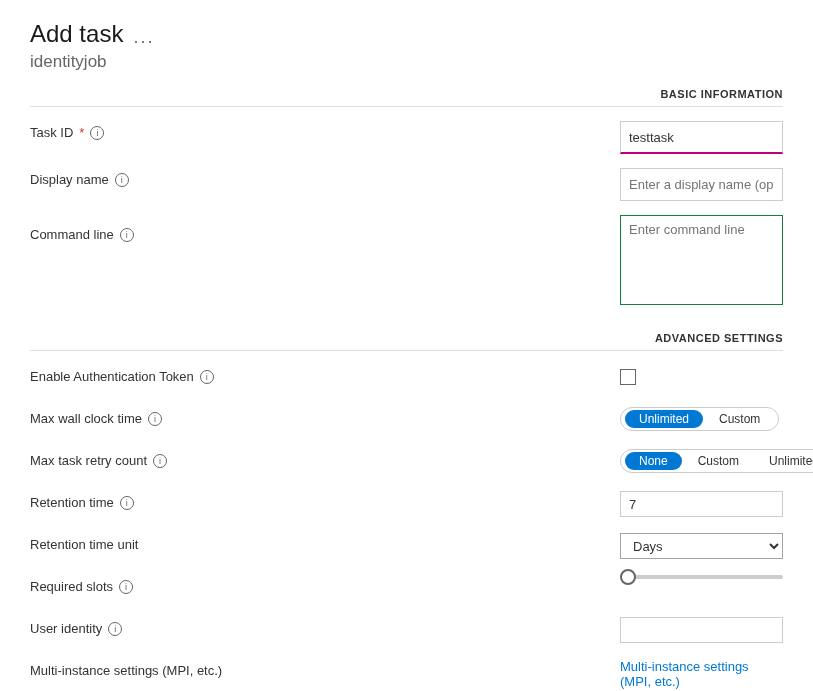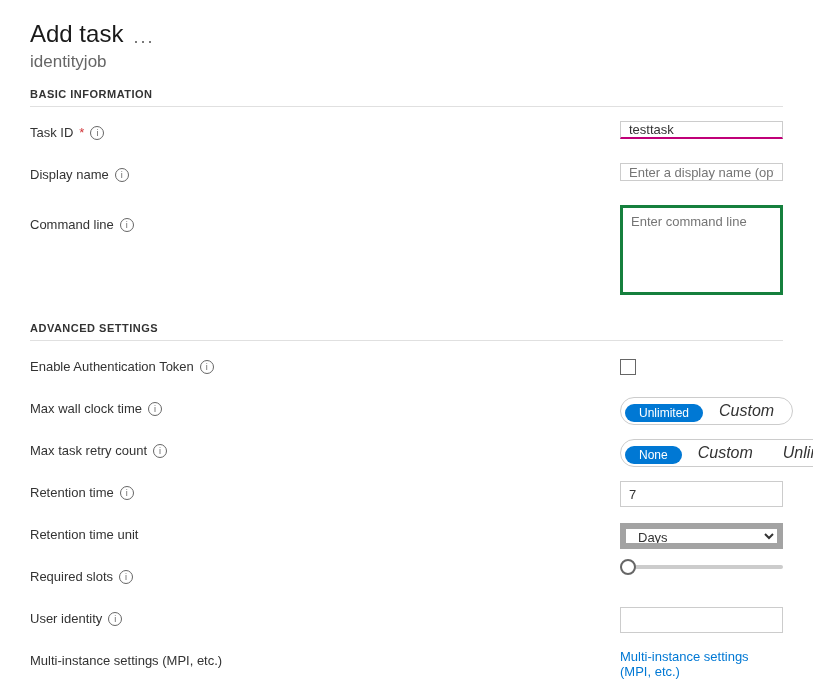--- a/index.html
+++ b/index.html
@@ -35,20 +35,21 @@
 
     .section-header {
       font-size: 11px;
       font-weight: 700;
       color: #333;
       text-transform: uppercase;
       letter-spacing: 0.5px;
       border-bottom: 1px solid #e0e0e0;
       padding-bottom: 6px;
       margin-bottom: 14px;
+      text-align: right;
     }
 
     .form-section {
       margin-bottom: 24px;
     }
 
     .form-row {
       display: flex;
       align-items: flex-start;
       margin-bottom: 14px;
@@ -83,38 +84,38 @@
       cursor: default;
       flex-shrink: 0;
     }
 
     .form-control-area {
       flex: 1;
     }
 
     .text-input {
       width: 100%;
-      height: 18px;
+      height: 33px;
       border: 1px solid #ccc;
       border-bottom: 2px solid #c00078;
       padding: 0 8px;
       font-size: 13px;
       color: #333;
       outline: none;
       background: #fff;
     }
 
     .text-input.normal-border {
       border-bottom: 1px solid #ccc;
     }
 
     .text-area {
       width: 100%;
       height: 90px;
-      border: 3px solid #15803d;
+      border: 1px solid #15803d;
       padding: 6px 8px;
       font-size: 13px;
       color: #333;
       outline: none;
       background: #fff;
       resize: none;
       font-family: inherit;
     }
 
     .checkbox-control {
@@ -144,40 +145,39 @@
       padding: 2px 14px;
       font-size: 12px;
       cursor: pointer;
     }
 
     .toggle-pill-inactive {
       background: transparent;
       color: #333;
       border-radius: 20px;
       padding: 2px 14px;
-      font-size: 16px;
-      cursor: pointer;
-      font-style: italic;
+      font-size: 12px;
+      cursor: pointer;
     }
 
     .small-input {
       width: 100%;
       height: 26px;
       border: 1px solid #ccc;
       padding: 0 8px;
       font-size: 13px;
       color: #333;
       outline: none;
       background: #fff;
     }
 
     .select-input {
       width: 100%;
       height: 26px;
-      border: 6px solid #a3a3a3;
+      border: 1px solid #a3a3a3;
       padding: 0 8px;
       font-size: 13px;
       color: #333;
       outline: none;
       background: #fff;
       appearance: auto;
     }
 
     
     .slider-container {

